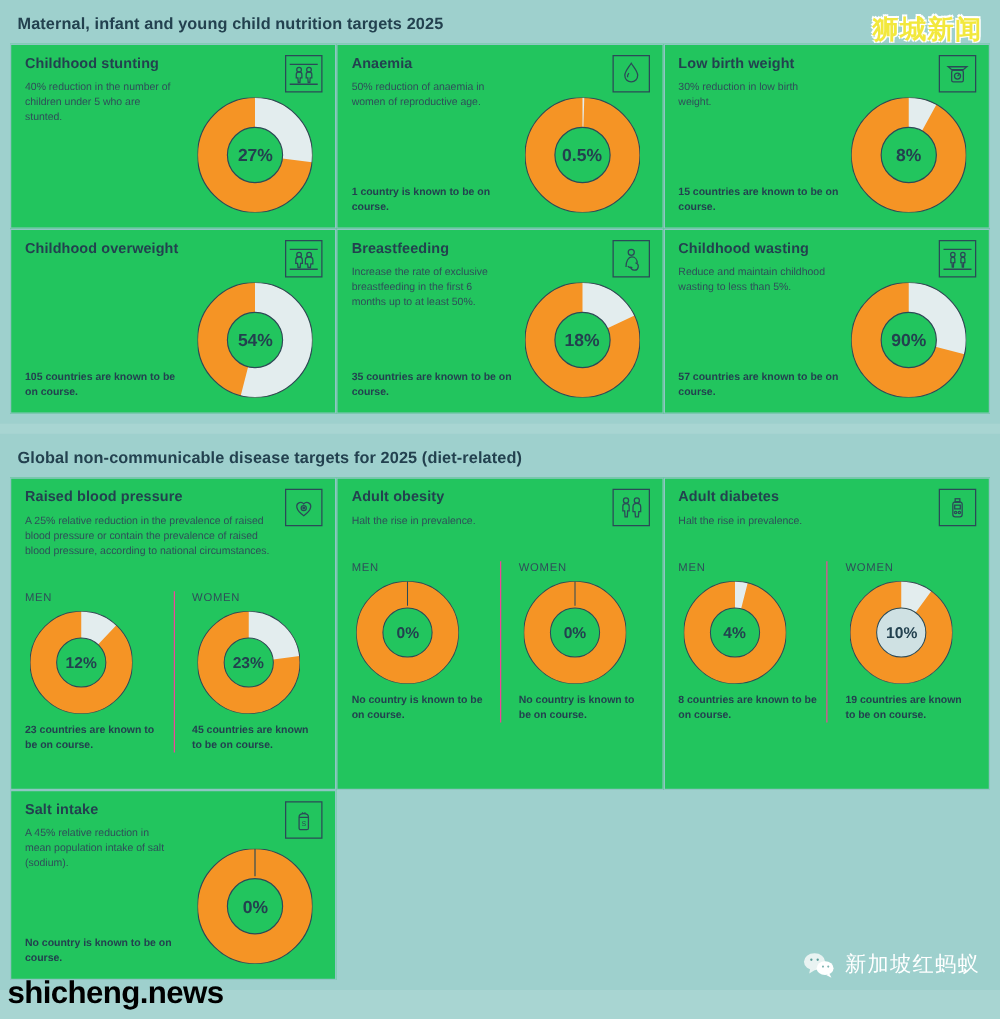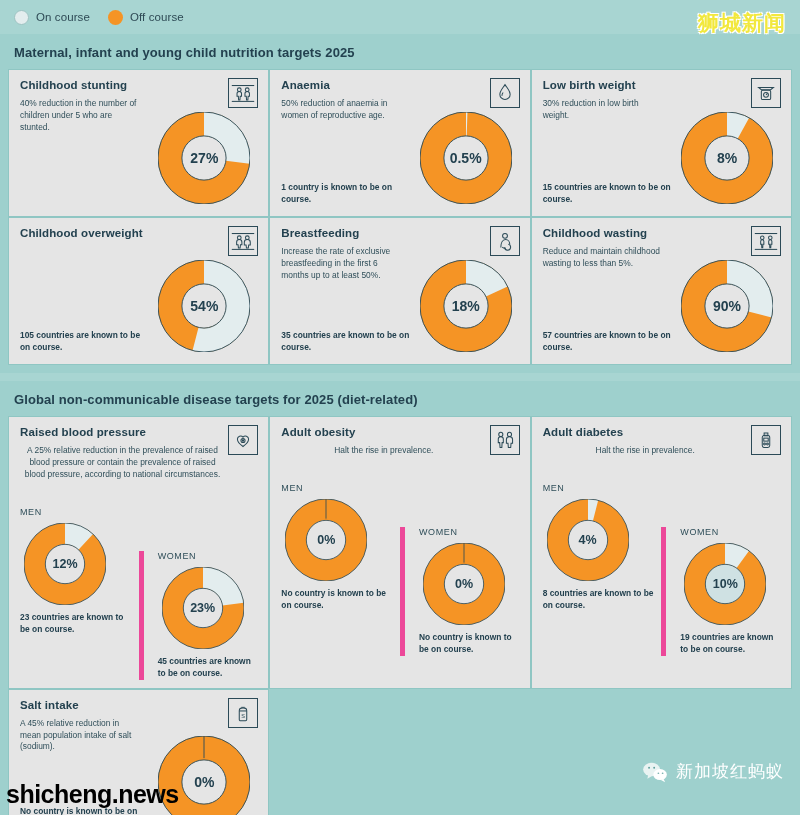--- a/index.html
+++ b/index.html
@@ -38,21 +38,21 @@
   .grid{
     display:grid;
     grid-template-columns:1fr 1fr 1fr;
     gap:0;
     padding:0 8px 8px 8px;
   }
 
   .card{
     position:relative;
     border:1px solid #8fc6c3;
-    background:#e5e5e5;
+    background:#22c55e;
     padding:9px 11px 8px 11px;
     min-height:148px;
   }
   .card-title{
     font-size:11.5px; font-weight:bold; color:#23414f;
     margin-bottom:7px; letter-spacing:.1px;
   }
   .card-desc{
     font-size:8.4px; color:#2f4e59; line-height:1.42;
     max-width:120px;
@@ -84,30 +84,30 @@
     pointer-events:none;
   }
 
   
   .card.ncd{ min-height:250px; }
   .subgrid{
     display:grid; grid-template-columns:1fr 1fr;
     margin-top:26px;
   }
   .subcol{ position:relative; padding-right:4px; }
-  .subcol + .subcol{ border-left:5px solid #ec4899; padding-left:14px;margin-top:44px; }
+  .subcol + .subcol{ border-left:1px solid #ec4899; padding-left:14px; }
   .sub-head{
     font-size:9px; color:#2f4e59; letter-spacing:.6px;
     margin-bottom:6px;
   }
   .sub-donut{ position:relative; width:82px; height:82px; margin:2px 0 7px 4px; }
   .sub-donut .donut-label{ font-size:12.5px; }
   .sub-note{ font-size:8.4px; color:#23414f; line-height:1.42; font-weight:600; }
 
-  .ncd .card-desc{ max-width:205px;text-align:center; }
+  .ncd .card-desc{ max-width:205px; }
 
   
   .wm-top{
     position:absolute; top:9px; right:14px;
     font-size:21px; font-weight:bold; color:#f2e83d;
     text-shadow:1px 1px 0 #fff,-1px -1px 0 #fff,1px -1px 0 #fff,-1px 1px 0 #fff;
     letter-spacing:1px;
   }
   .wm-bottomleft{
     position:absolute; left:6px; bottom:6px;
@@ -119,30 +119,20 @@
     display:flex; align-items:center; gap:8px;
   }
   .wm-br-text{ font-size:17px; color:#ffffff; letter-spacing:1px; }
   .wechat{ width:26px; height:22px; }
 </style>
 </head>
 <body>
 
 <div id="page">
 
-  <div class="legend">
-    <div class="legend-item">
-      <span class="legend-dot dot-on"></span>
-      <span class="legend-label">On course</span>
-    </div>
-    <div class="legend-item">
-      <span class="legend-dot dot-off"></span>
-      <span class="legend-label">Off course</span>
-    </div>
-  </div>
 
   <div class="section">
     <div class="section-title">Maternal, infant and young child nutrition targets 2025</div>
     <div class="grid">
 
       <div class="card">
         <div class="card-title">Childhood stunting</div>
         <div class="card-desc">40% reduction in the number of children under 5 who are stunted.</div>
         <div class="card-icon">
           <svg viewBox="0 0 30 30">

